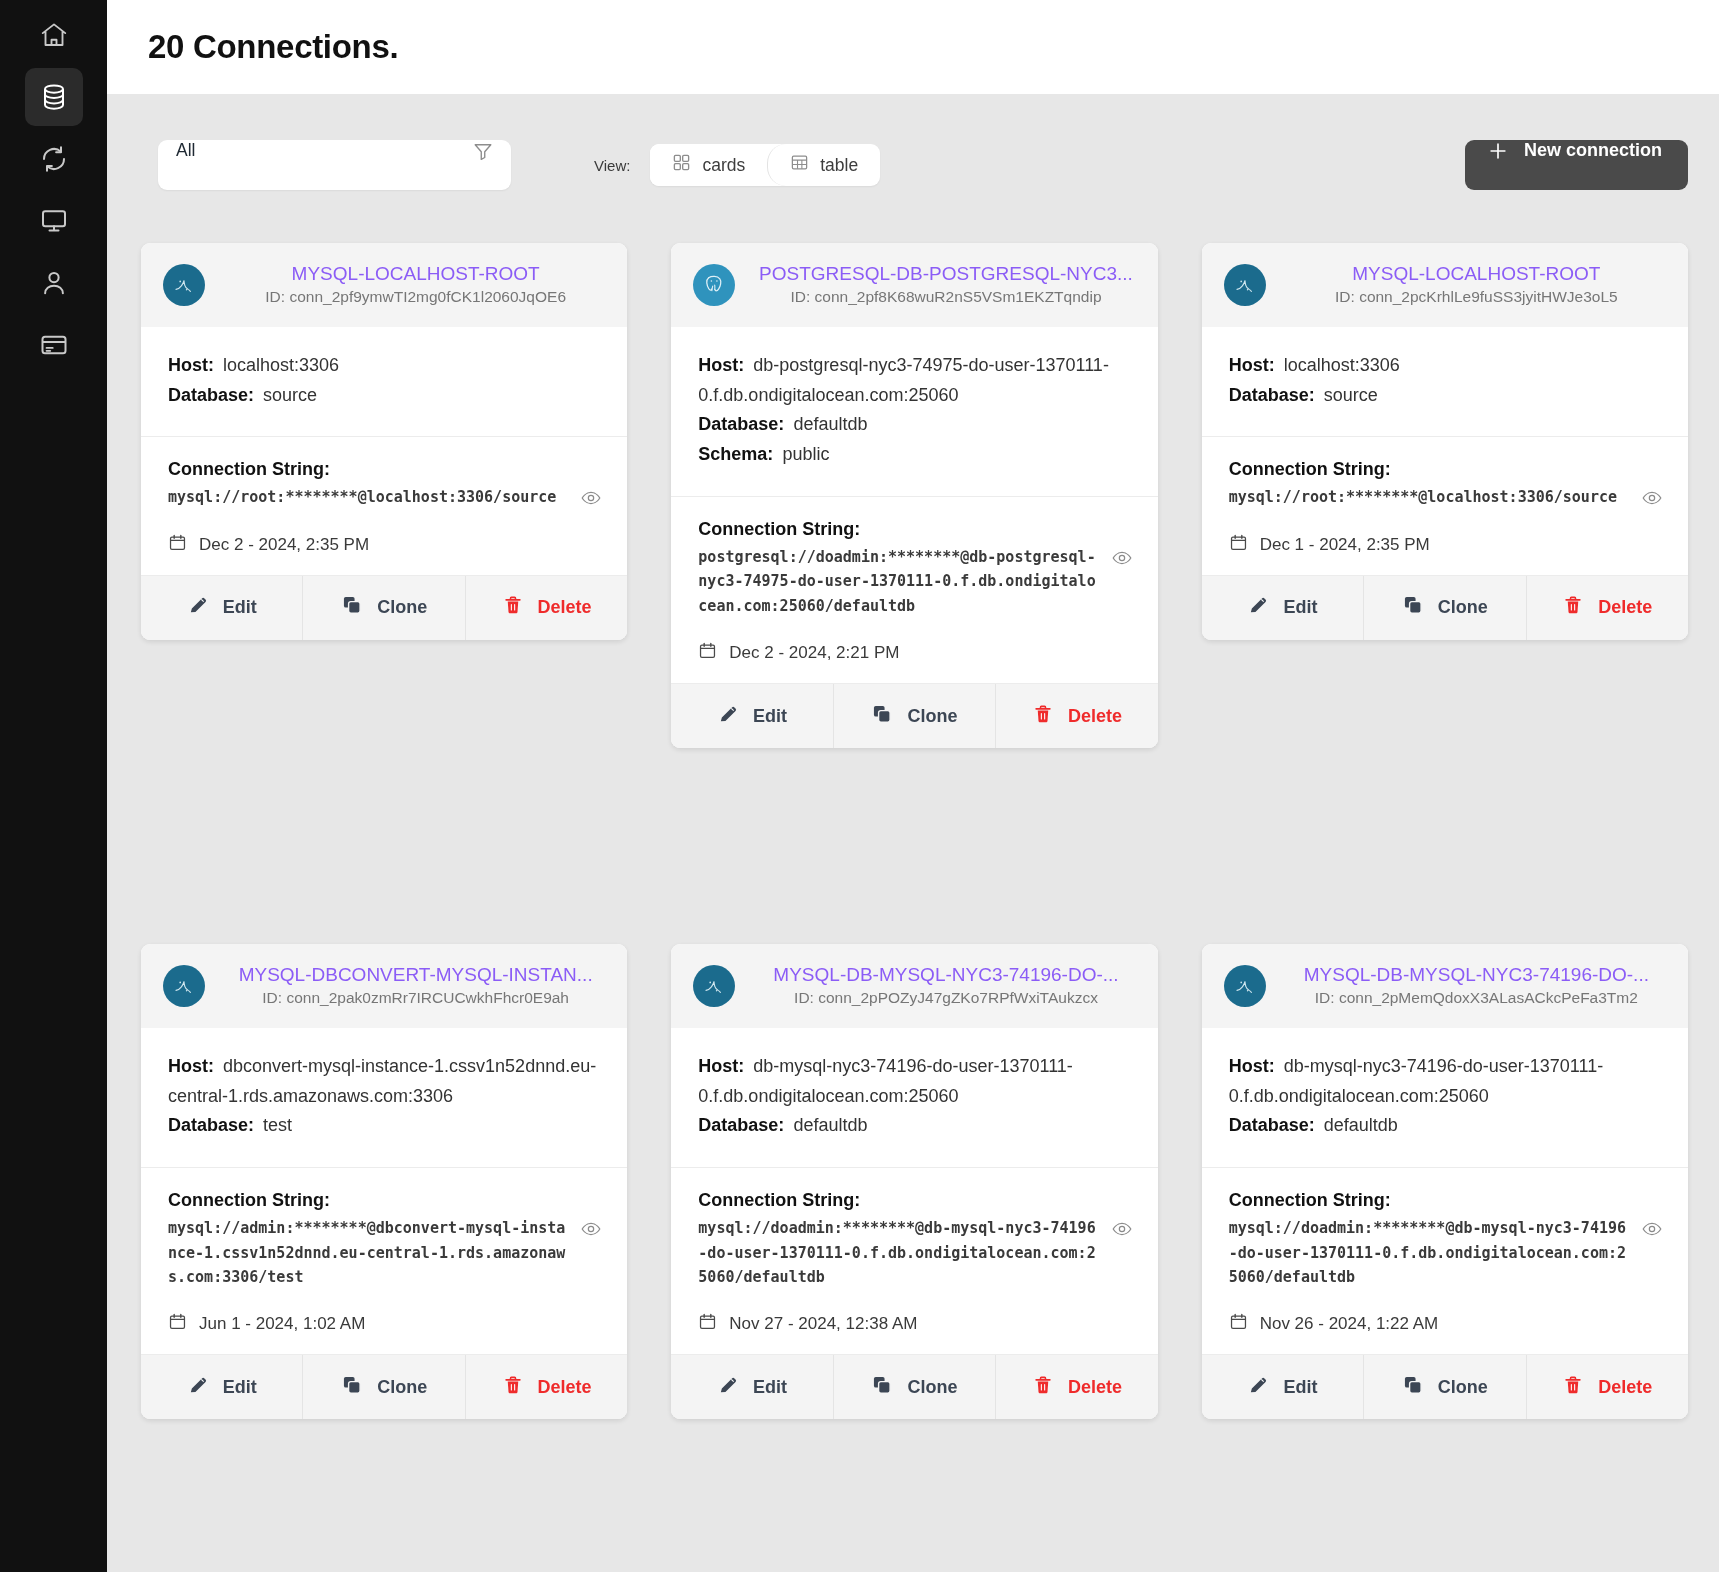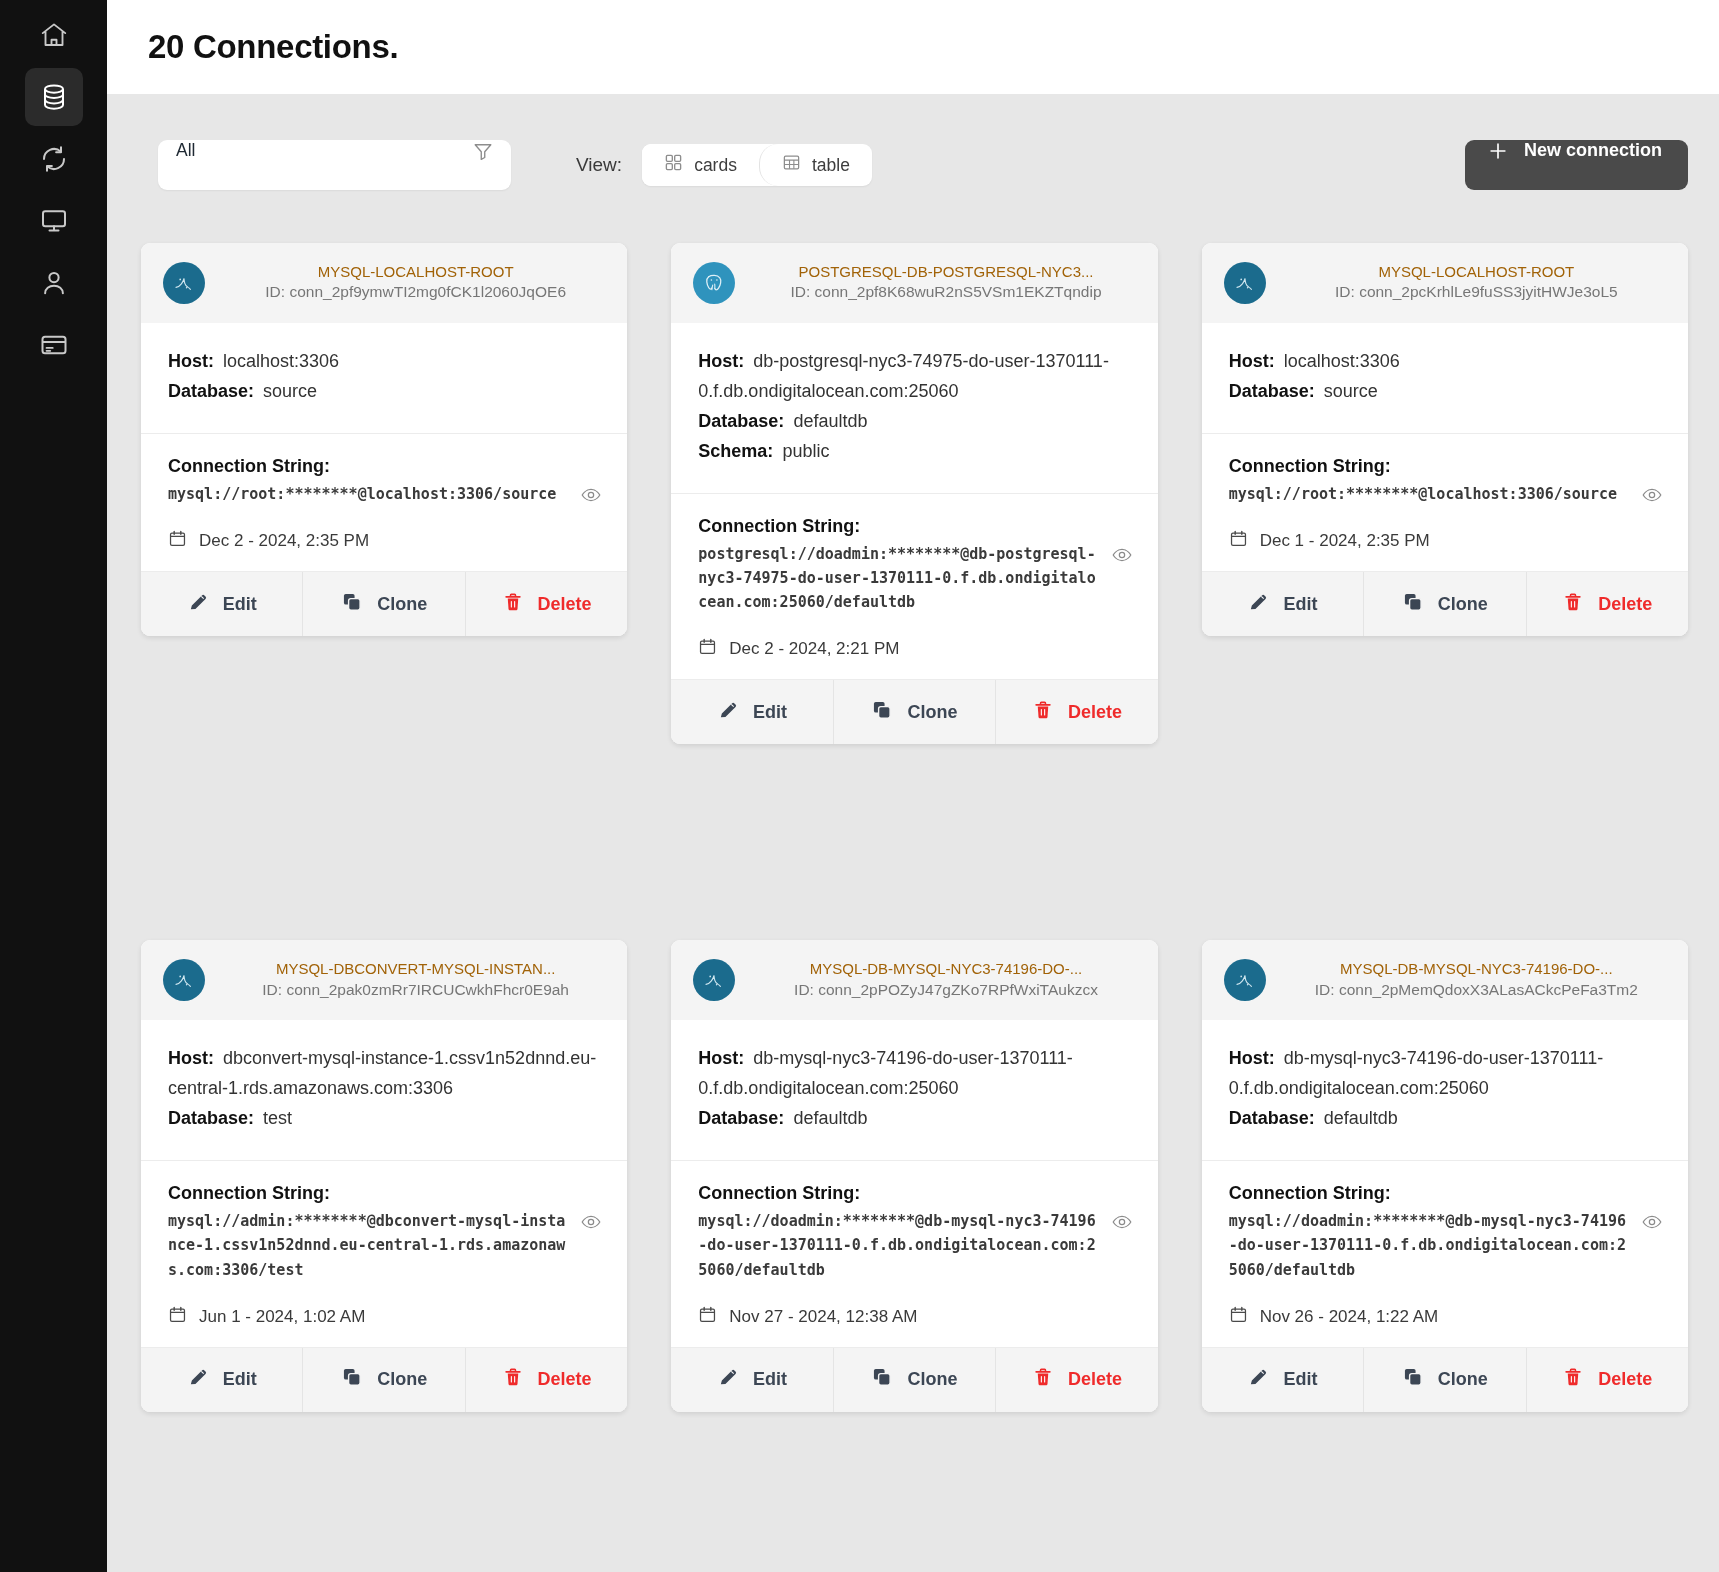--- a/index.html
+++ b/index.html
@@ -91,23 +91,23 @@
     padding: 0 17px 0 18px;
     box-shadow: 0 1px 2px rgba(0,0,0,0.06);
     cursor: pointer;
   }
   .filter-select .value {
     flex: 1 1 auto;
     font-size: 17.5px;
     color: #1f2933;
   }
   .view-label {
-    margin-left: 65px;
+    margin-left: 83px;
     margin-right: 20px;
-    font-size: 19px;
+    font-size: 15px;
     color: #3a3a3a;
   }
   .view-toggle {
     display: flex;
     background: #ffffff;
     border-radius: 9px;
     overflow: hidden;
     box-shadow: 0 1px 2px rgba(0,0,0,0.06);
     height: 42px;
   }
@@ -176,22 +176,22 @@
     flex: 0 0 42px;
     border-radius: 50%;
     background: #1b6b8d;
     display: flex;
     align-items: center;
     justify-content: center;
   }
   .db-avatar.pg { background: #2f93bd; }
   .head-text { min-width: 0; flex: 1 1 auto; text-align: center; }
   .card-title {
-    font-size: 15px;
-    color: #a16207;
+    font-size: 19px;
+    color: #8b5cf6;
     white-space: nowrap;
     overflow: hidden;
     text-overflow: ellipsis;
     line-height: 1.25;
   }
   .card-id {
     font-size: 15.5px;
     color: #767676;
     white-space: nowrap;
     overflow: hidden;

